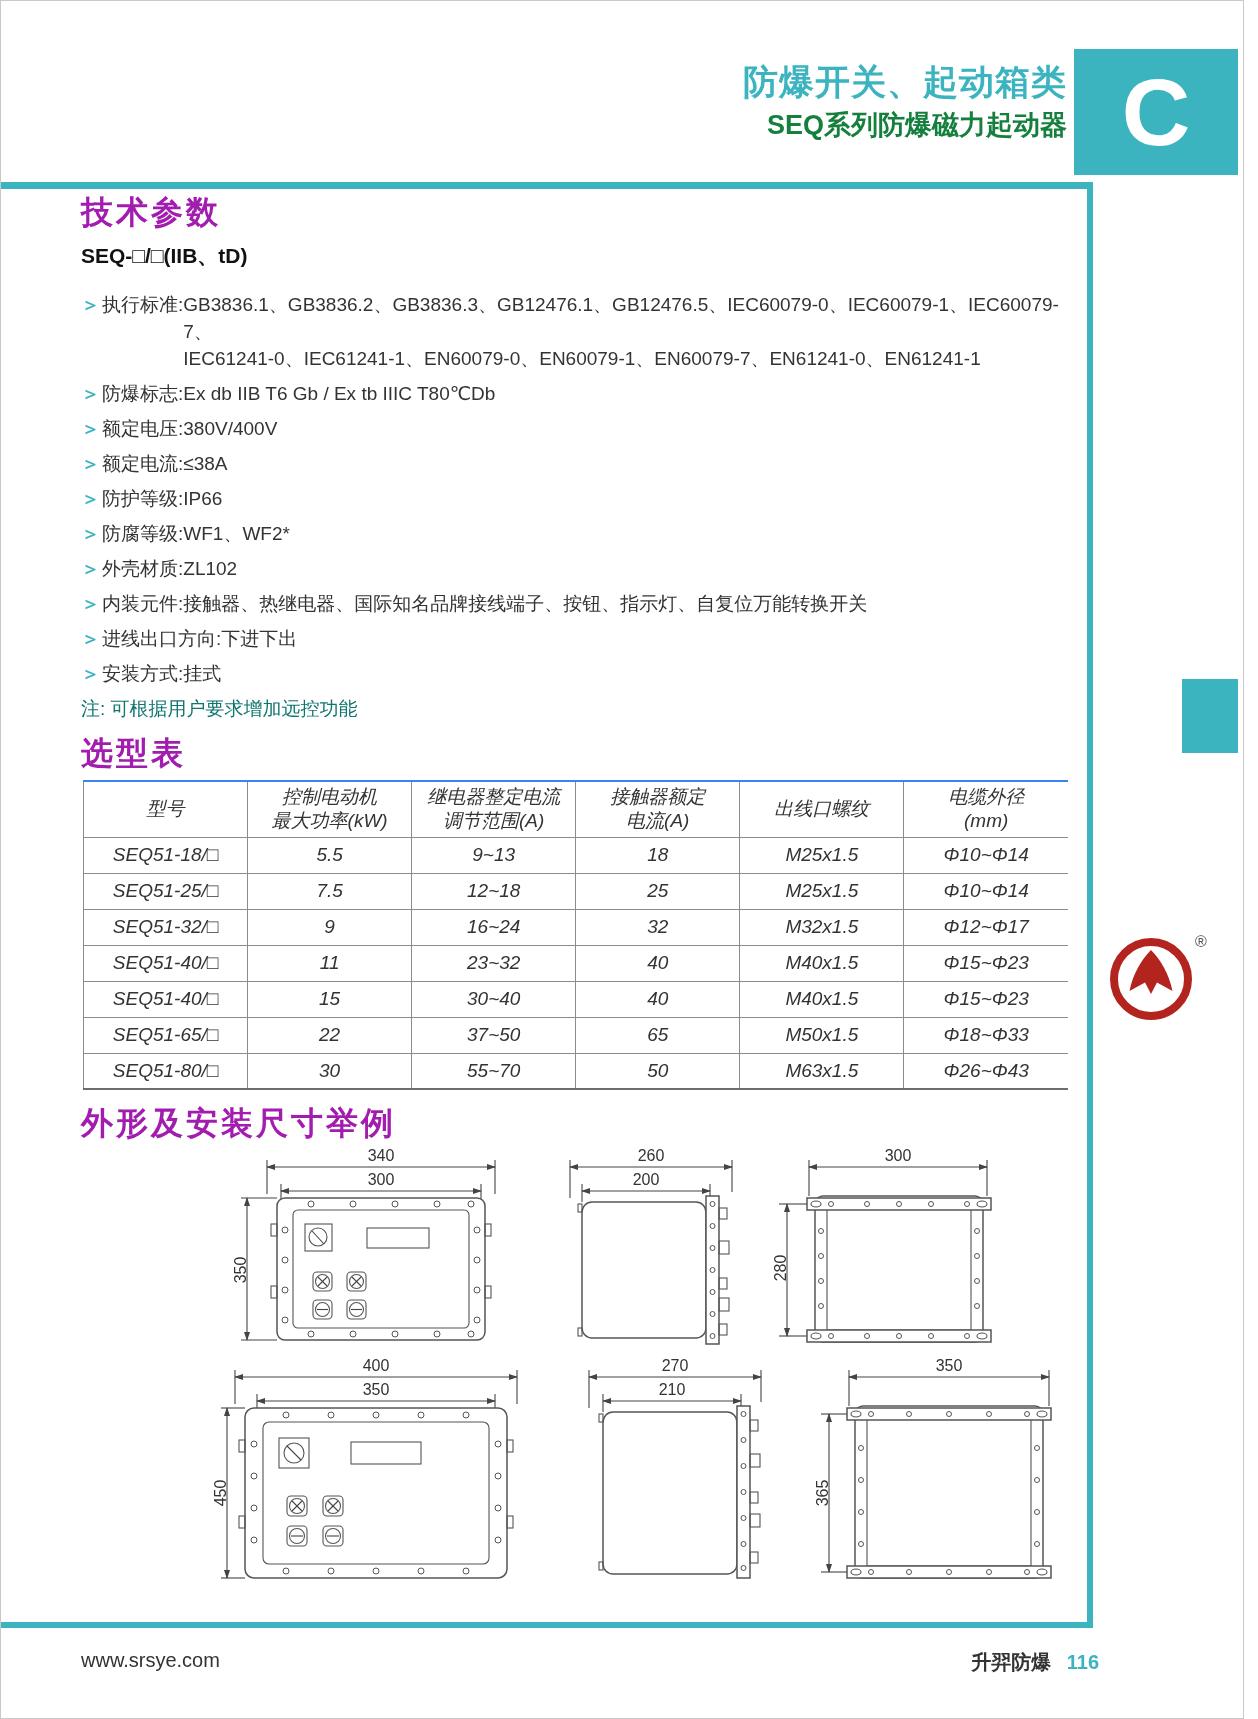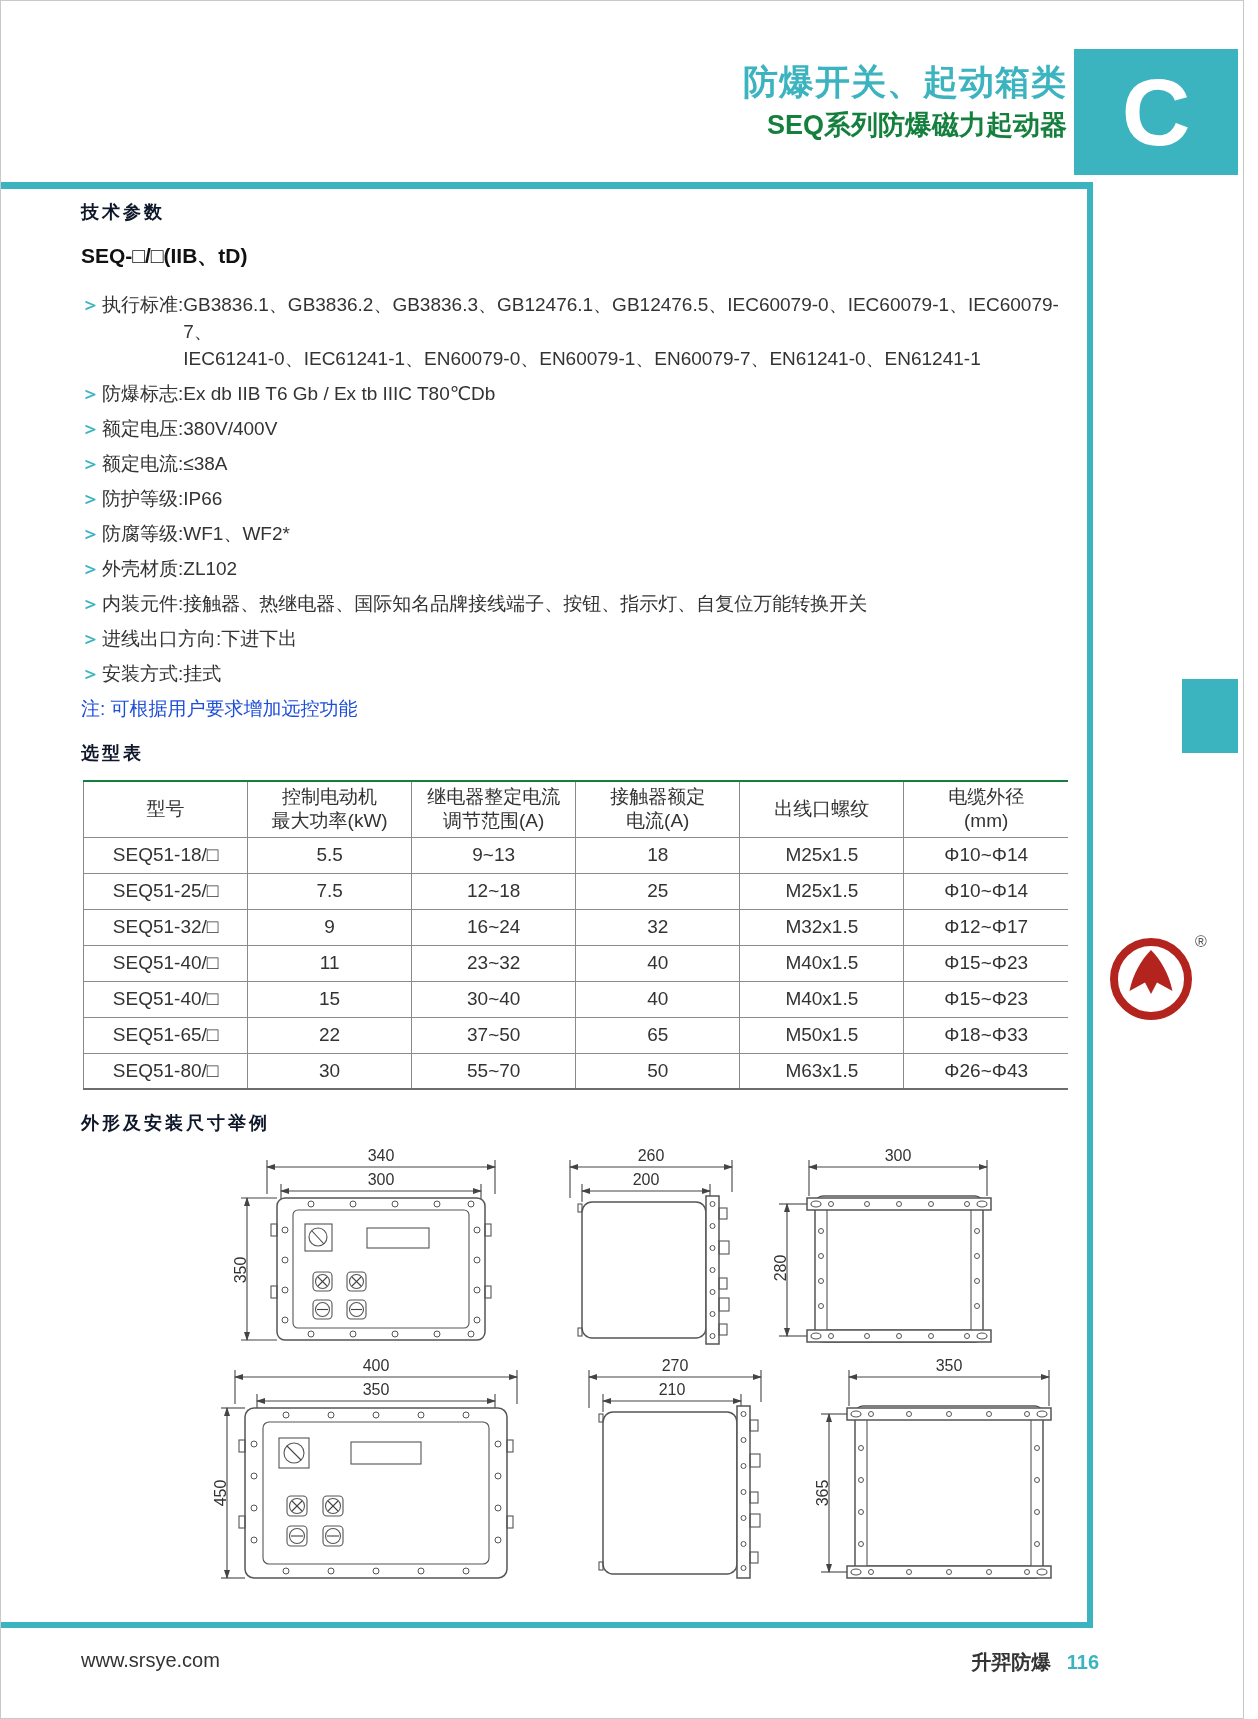--- a/index.html
+++ b/index.html
@@ -15,31 +15,31 @@
   .c-block { position:absolute; top:48px; right:5px; width:164px; height:126px;
              background:#3cb4c0; color:#fff; display:flex; align-items:center; justify-content:center;
              font-size:95px; font-weight:bold; line-height:1; }
   .rule-top { position:absolute; top:181px; left:0; width:1092px; height:7px; background:#3cb4c0; }
   .rule-right { position:absolute; top:181px; left:1086px; width:6px; height:1444px; background:#3cb4c0; }
   .teal-tab { position:absolute; top:678px; right:5px; width:56px; height:74px; background:#3cb4c0; }
   .rule-bottom { position:absolute; top:1621px; left:0; width:1092px; height:6px; background:#3cb4c0; }
 
   
   .content { position:absolute; left:80px; top:196px; width:990px; }
-  h2.section { font-size:18px; color:#0f172a; font-weight:600; letter-spacing:3px; margin:0 0 16px; line-height:30px; }
+  h2.section { font-size:32px; color:#a21caf; font-weight:600; letter-spacing:3px; margin:0 0 16px; line-height:30px; }
   .model-code { font-size:21px; font-weight:bold; color:#111; margin:0 0 22px; line-height:26px; }
   .param { display:flex; align-items:flex-start; margin:0 0 8px; font-size:19px; line-height:27px; color:#333; }
   .bullet { color:#3cb4c0; font-weight:bold; margin-right:2px; flex:0 0 auto; }
   .param-label { flex:0 0 auto; }
   .param-value { white-space:pre-line; }
-  .note-line { font-size:19px; line-height:27px; color:#1d4ed8; margin-top:4px; }
+  .note-line { font-size:19px; line-height:27px; color:#0f766e; margin-top:4px; }
 
   
   table.sel { border-collapse:collapse; table-layout:fixed; width:985px; margin:12px 0 0 2px;
-              border-top:2px solid #15803d; border-bottom:2px solid #6d6d6d; }
+              border-top:2px solid #3b82f6; border-bottom:2px solid #6d6d6d;font-style:italic; }
   table.sel col { width:164px; }
   table.sel th, table.sel td { border-left:1px solid #8b8b8b; text-align:center; font-weight:normal;
               font-size:19px; color:#333; padding:0; }
   table.sel th:last-child, table.sel td:last-child { border-right:none; }
   table.sel thead tr { border-bottom:1px solid #8b8b8b; }
   table.sel tbody tr { border-bottom:1px solid #8b8b8b; }
   table.sel tbody tr:last-child { border-bottom:none; }
   table.sel th { height:56px; white-space:pre-line; line-height:1.3; }
   table.sel td { height:36px; }
 

